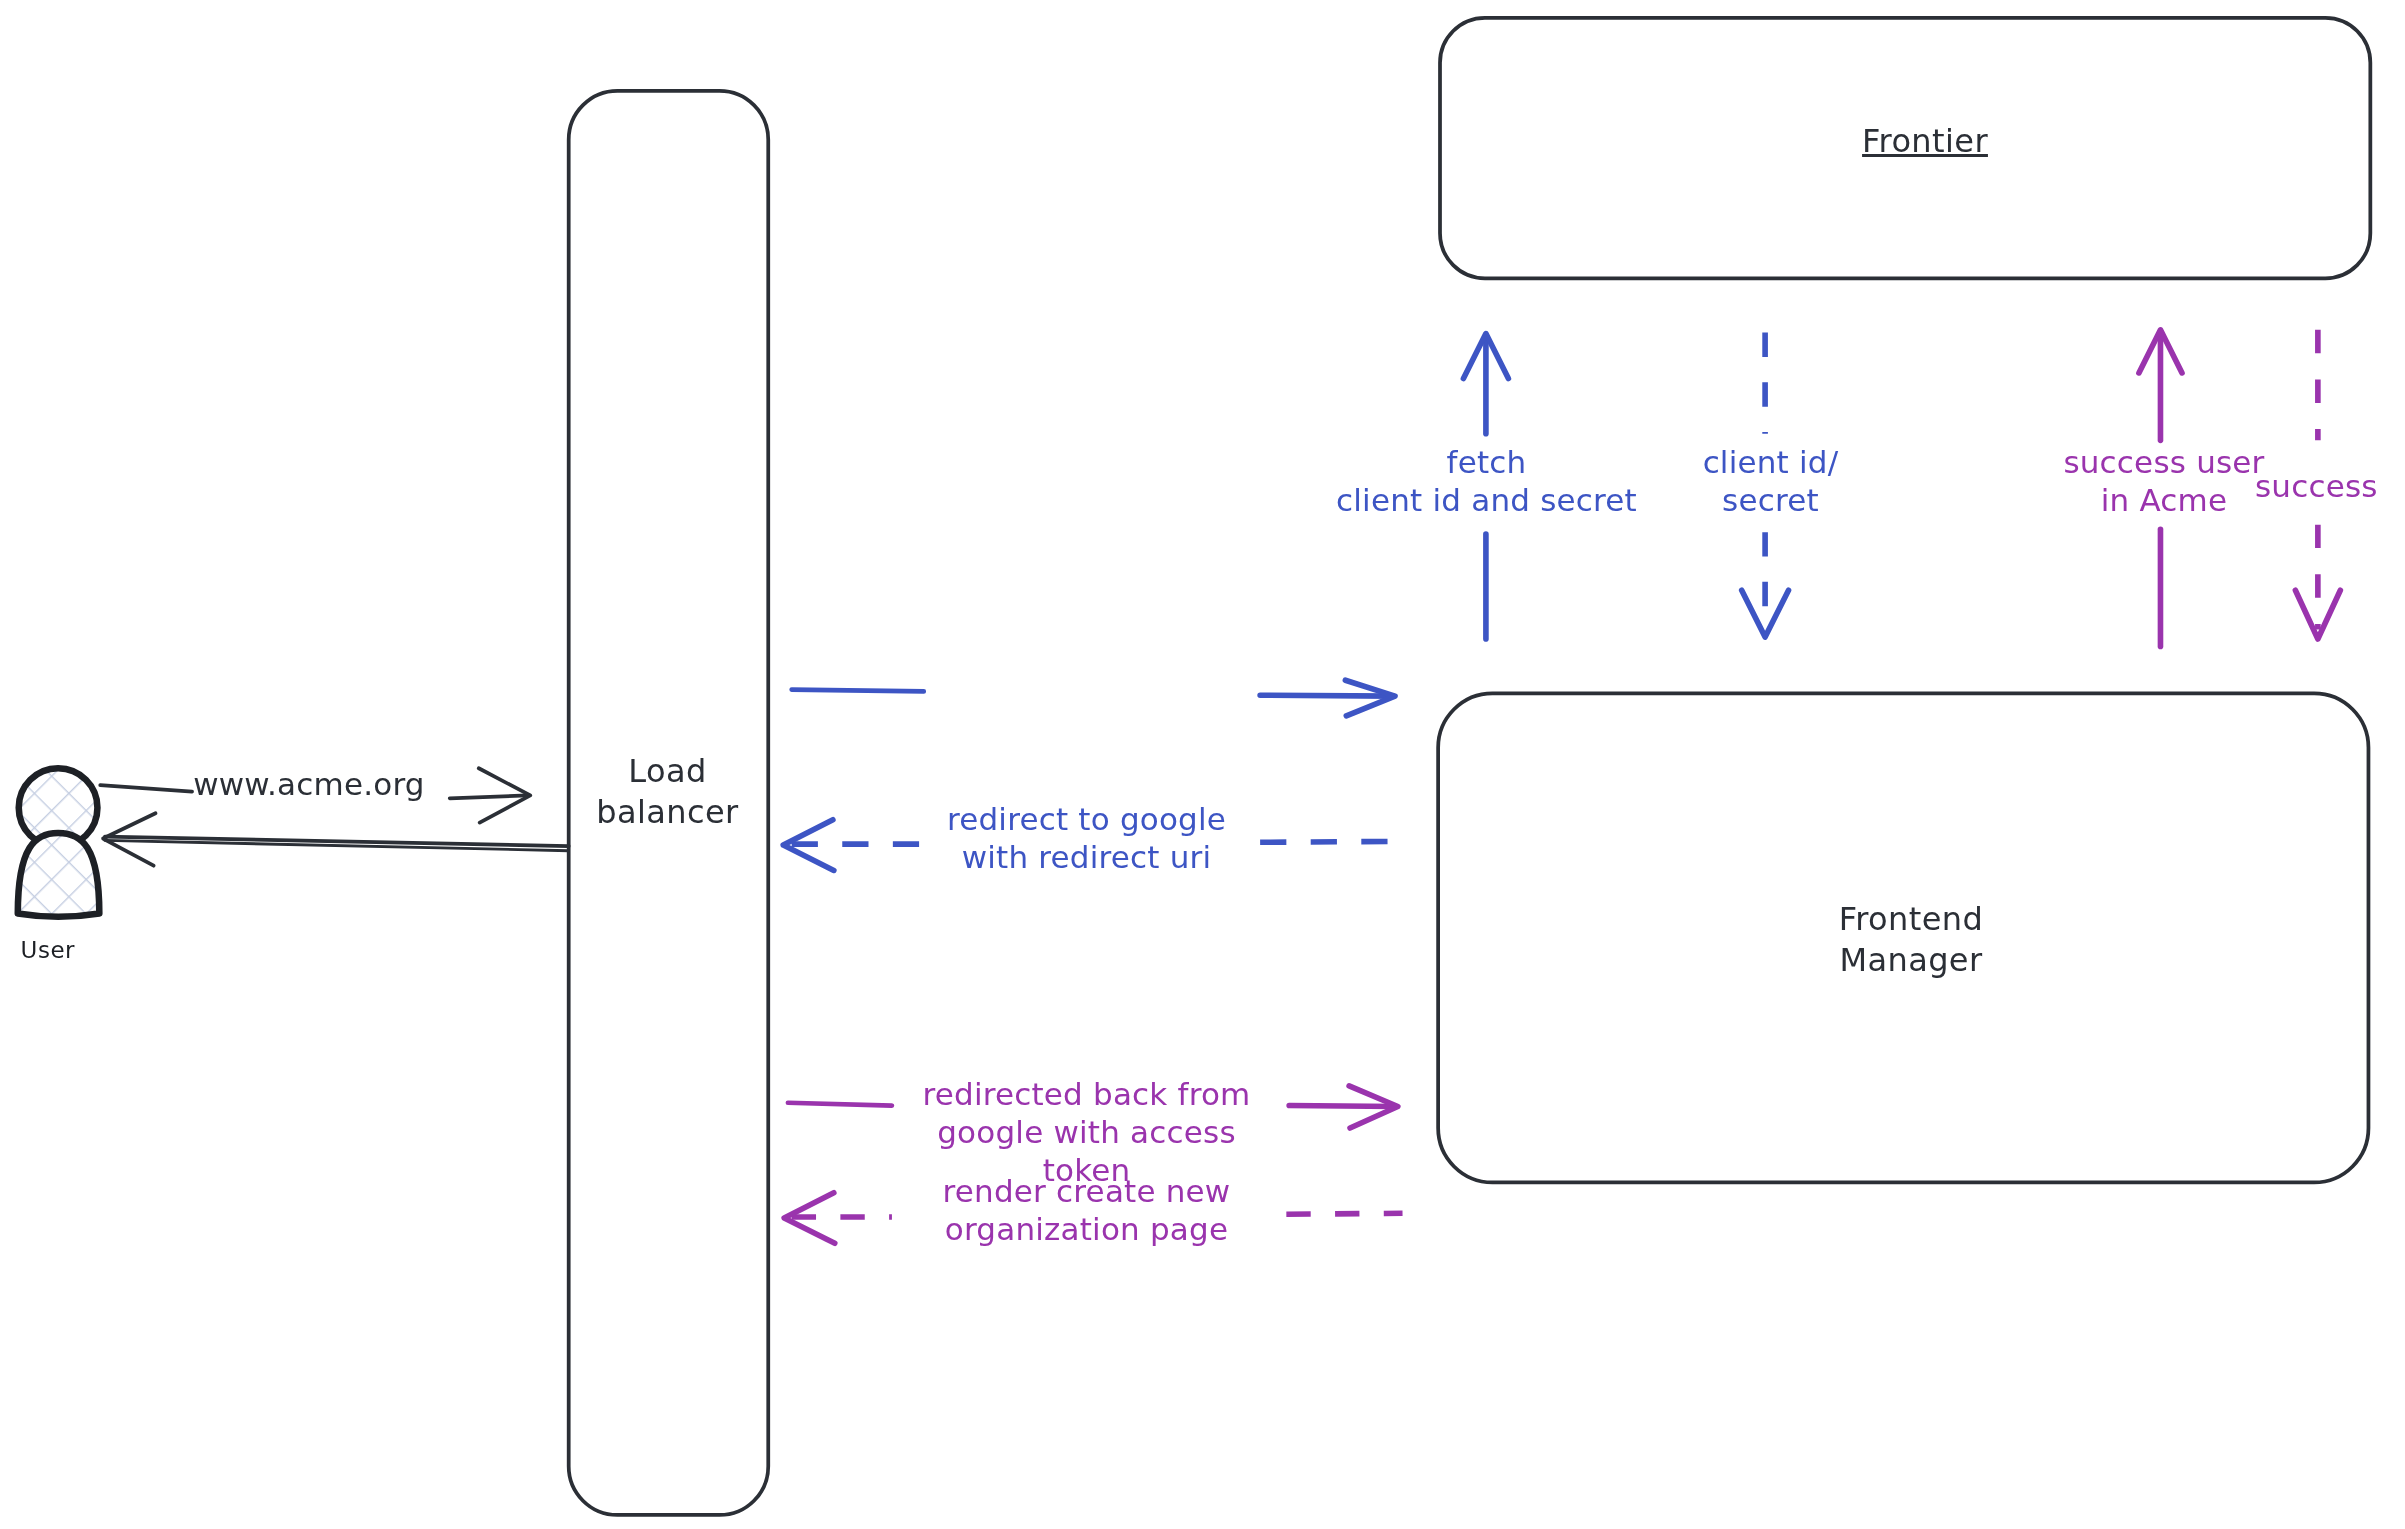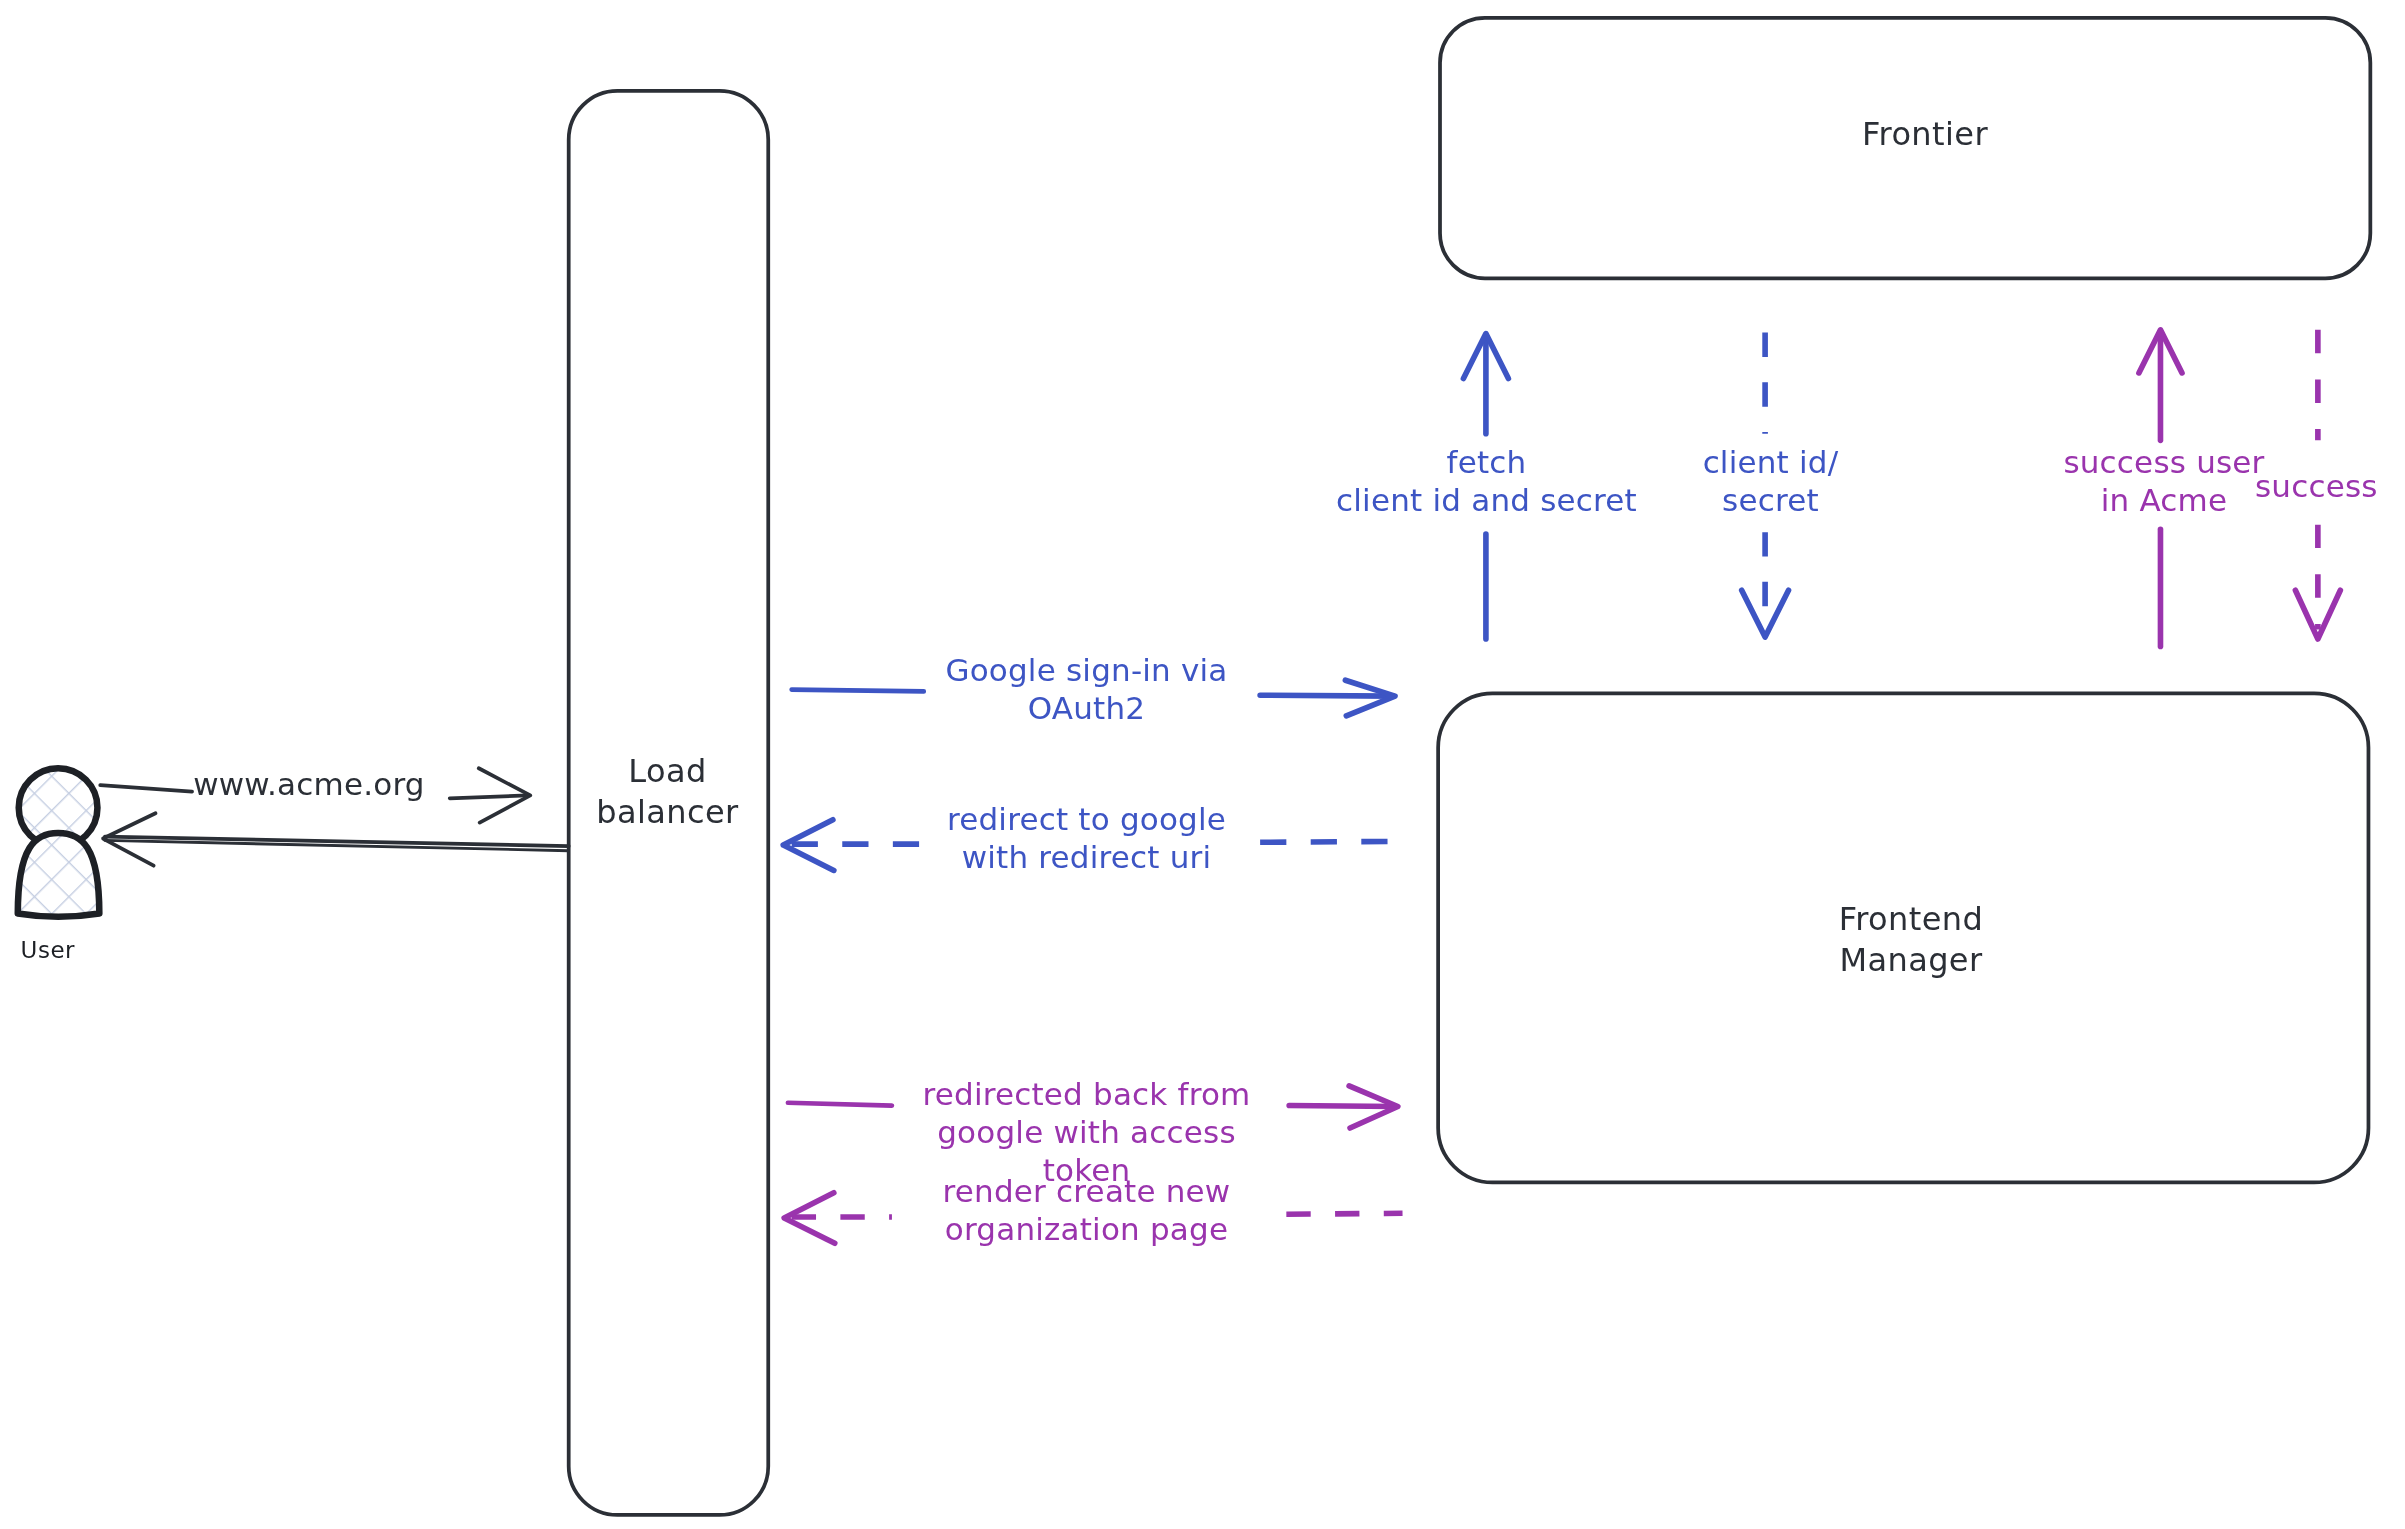--- a/index.html
+++ b/index.html
@@ -141,29 +141,27 @@
       <line x1="2474" y1="560" x2="2474" y2="672" stroke="#9a34ad" stroke-width="6" stroke-linecap="butt" stroke-dasharray="25 28"></line>
       <path d="M 2450 630 L 2474 682 L 2498 630" fill="none" stroke="#9a34ad" stroke-width="6" stroke-linecap="round" stroke-linejoin="round"></path>
     </g>
   </svg>
 
   <div class="actor-caption" style="left:20.6px; top:937px;">User</div>
 
   <div class="node-label" style="left:574px; top:751px; width:187px;">Load
 balancer</div>
 
-  <div class="node-label" style="left:1775px; top:114px; width:300px;">Frontier</div>
+  <div class="node-label" style="left:1775px; top:121px; width:300px;text-decoration:underline;">Frontier</div>
 
   <div class="node-label" style="left:1761px; top:899px; width:300px;">Frontend
 Manager</div>
 
   <div class="edge-label dark" style="left:159px; top:766px; width:300px;">www.acme.org</div>
 
-  <div class="edge-label blue" style="left:913px; top:652px; width:347px;">Google sign-in via
-OAuth2</div>
 
   <div class="edge-label blue" style="left:913px; top:801px; width:347px;">redirect to google
 with redirect uri</div>
 
   <div class="edge-label purple" style="left:885px; top:1040px; width:403px;margin-top:36px;">redirected back from
 google with access
 token</div>
 
   <div class="edge-label purple" style="left:885px; top:1173px; width:403px;">render create new
 organization page</div>

